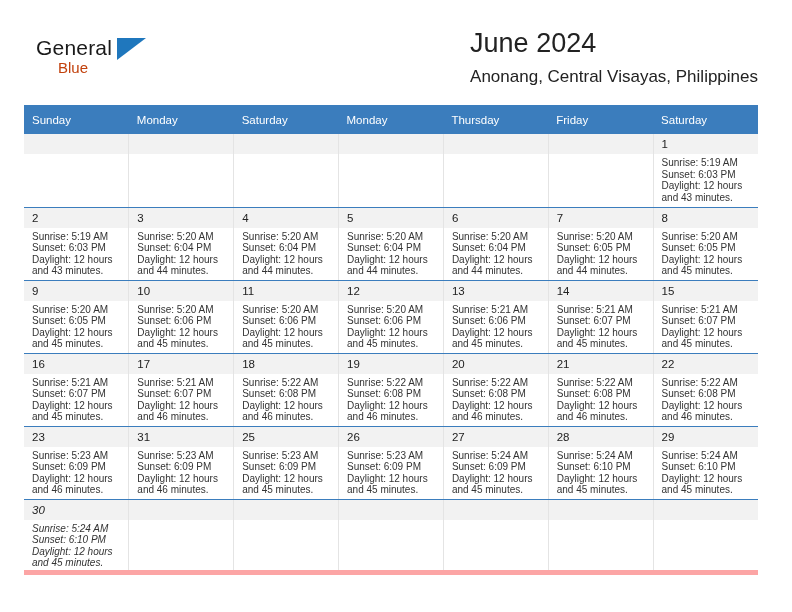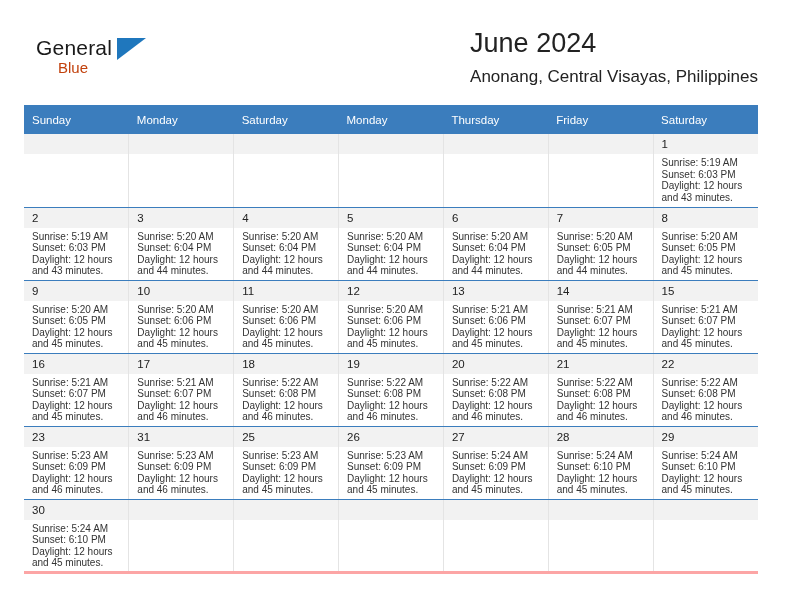--- a/index.html
+++ b/index.html
@@ -107,21 +107,21 @@
     padding: 0;
     border-left: 1px solid #e4e4e4;
     border-right: 1px solid #e4e4e4;
     border-bottom: 1px solid #3b7dbd;
     height: 73px;
     box-sizing: border-box;
     background: #ffffff;
   }
   .calendar tr.week-row td:first-child { border-left: none; }
   .calendar tr.week-row td:last-child { border-right: none; }
-  .calendar tr.last-week td { border-bottom: 3px solid #fca5a5; }
+  .calendar tr.last-week td { border-bottom: 5px solid #fca5a5; font-style: italic; }
 
   .daynum {
     display: block;
     background: #f2f2f2;
     font-size: 11.5px;
     color: #222222;
     padding: 3px 0 3px 8px;
     height: 14px;
     line-height: 14px;
   }

